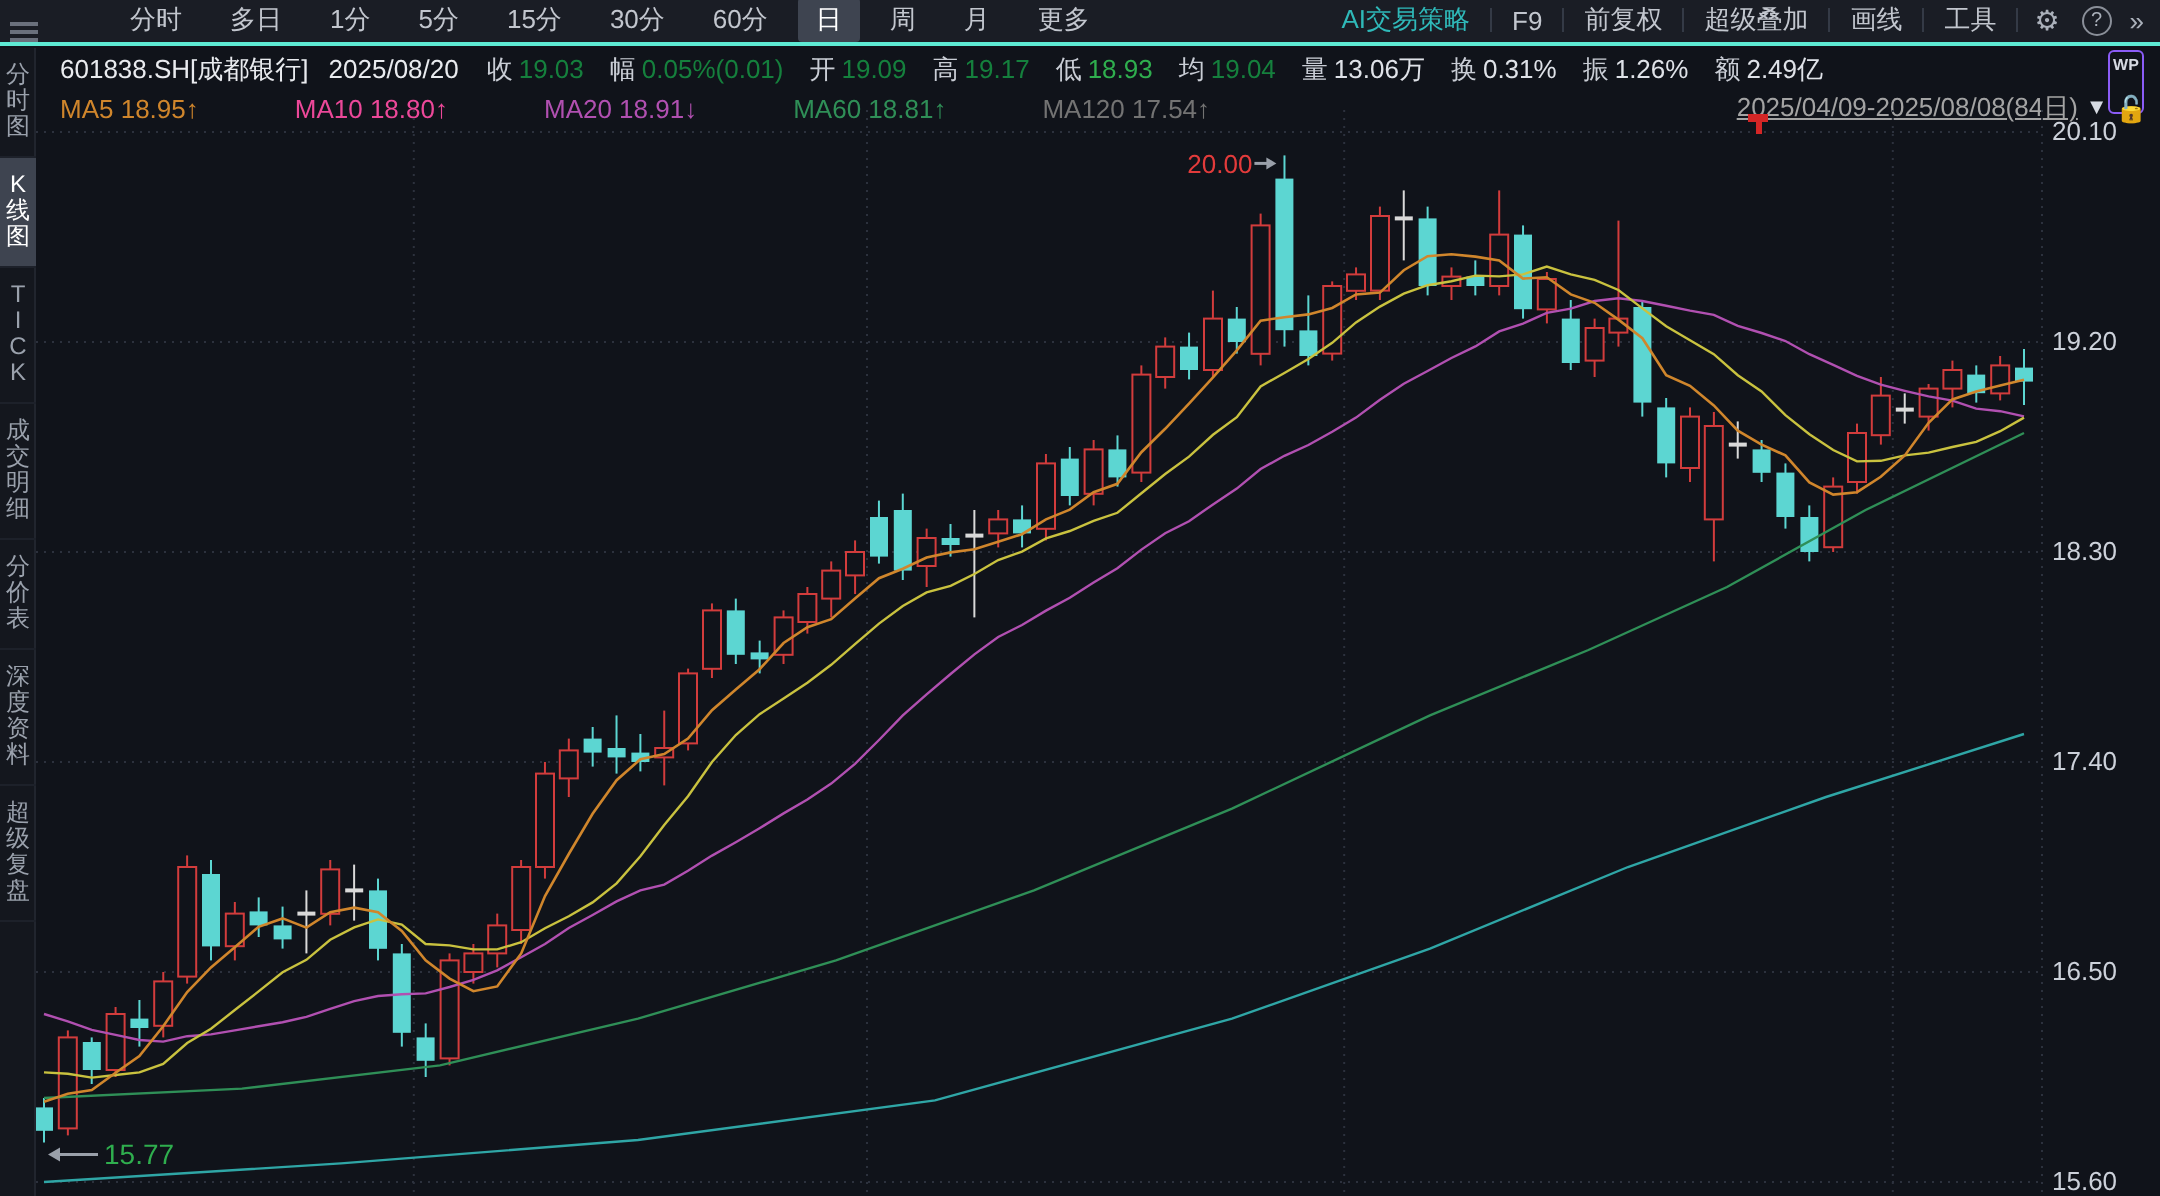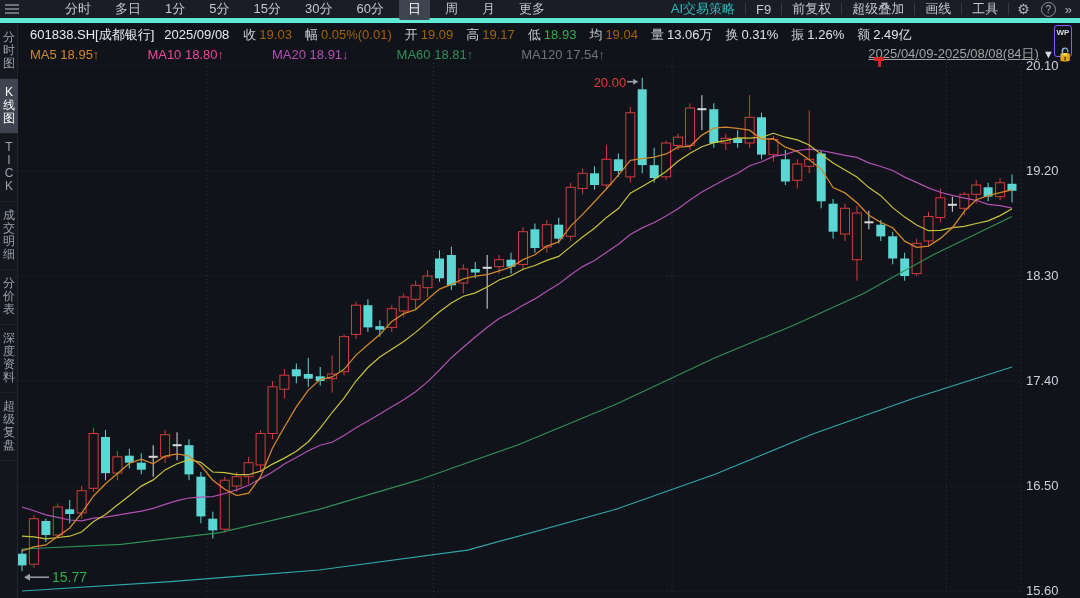--- a/index.html
+++ b/index.html
@@ -2,21 +2,21 @@
 <html><head>
 <meta charset="utf-8">
 <style>
   * { margin:0; padding:0; box-sizing:border-box; }
   html,body { width:1080px; height:598px; background:#10131a; overflow:hidden;
     font-family:"Liberation Sans","DejaVu Sans",sans-serif; }
   .app { position:relative; width:1080px; height:598px; background:#10131a; color:#c6cad2; }
 
   
   .topbar { position:absolute; left:0; top:0; width:1080px; height:23px;
-    background:#1a1d25; border-bottom:5px solid #5eead4; display:flex; align-items:center; font-size:13px; }
+    background:#1a1d25; border-bottom:2px solid #5eead4; display:flex; align-items:flex-end; font-size:13px; }
   .app-icon { width:14px; height:10px; margin:0 6px 0 5px; border-top:2px solid #6a707c;
     border-bottom:2px solid #6a707c; position:relative; }
   .app-icon::after{ content:""; position:absolute; left:0; top:2px; width:100%; height:2px; background:#6a707c; }
   .tabs { display:flex; align-items:center; margin-left:28px; }
   .tab { padding:2px 9px; margin:0 3px; color:#c2c6ce; cursor:default; white-space:nowrap; }
   .tab.active { background:#3e4450; border-radius:2px; color:#fff; }
   .topbar-right { margin-left:auto; display:flex; align-items:center; }
   .tbtn { padding:2px 10px; color:#c2c6ce; white-space:nowrap; }
   .tbtn.accent { color:#2fb9b9; }
   .tsep { width:1px; height:12px; background:#343a46; }
@@ -25,21 +25,21 @@
   .gear-ic { font-size:14px; color:#aab0ba; margin:0 4px 0 8px; }
   .more-ic { font-size:13px; color:#aab0ba; margin:0 10px 0 2px; letter-spacing:-2px; }
 
   
   .infobar { position:absolute; left:18px; top:24px; width:1062px; height:21px;
     display:flex; align-items:center; font-size:13px; }
   .sym { color:#e9ebef; margin:0 10px 0 12px; white-space:nowrap; }
   .idate { color:#e9ebef; margin-right:14px; }
   .fld { display:flex; align-items:center; margin-right:13px; white-space:nowrap; }
   .fld .lb { color:#c9cdd5; margin-right:3px; }
-  .v-up { color:#a16207; } .v-down { color:#2fae4e;text-align:right; } .v-flat { color:#dfe2e8; }
+  .v-up { color:#15803d; } .v-down { color:#2fae4e;text-align:right; } .v-flat { color:#dfe2e8; }
   .wp-badge { position:absolute; right:8px; top:1px; width:18px; height:32px;
     border:1px solid #8b5cf6; border-radius:3px; color:#d6dae2; font-size:8px;
     font-weight:bold; text-align:center; line-height:14px; }
 
   
   .mabar { position:absolute; left:18px; top:45px; width:1062px; height:18px;
     display:flex; align-items:center; font-size:13px; }
   .ma-item { margin:0 24px; white-space:nowrap; }
   .ma-item:first-child { margin-left:12px; }
   .range-wrap { margin-left:auto; display:flex; align-items:center; }
@@ -92,21 +92,21 @@
         <span class="tbtn">工具</span>
         <span class="tsep"></span>
         <span class="gear-ic">⚙</span>
         <span class="round-ic">?</span>
         <span class="more-ic">»</span>
       </div>
   </div>
 
   <div class="infobar">
     <span class="sym">601838.SH[成都银行]</span>
-    <span class="idate">2025/09/08</span>
+    <span class="idate">2025/08/20</span>
     <span id="fields" style="display:flex;">
         <span class="fld">
           <span class="lb">收</span>
           <span class="v-up">19.03</span>
         </span>
         <span class="fld">
           <span class="lb">幅</span>
           <span class="v-up">0.05%(0.01)</span>
         </span>
         <span class="fld">

